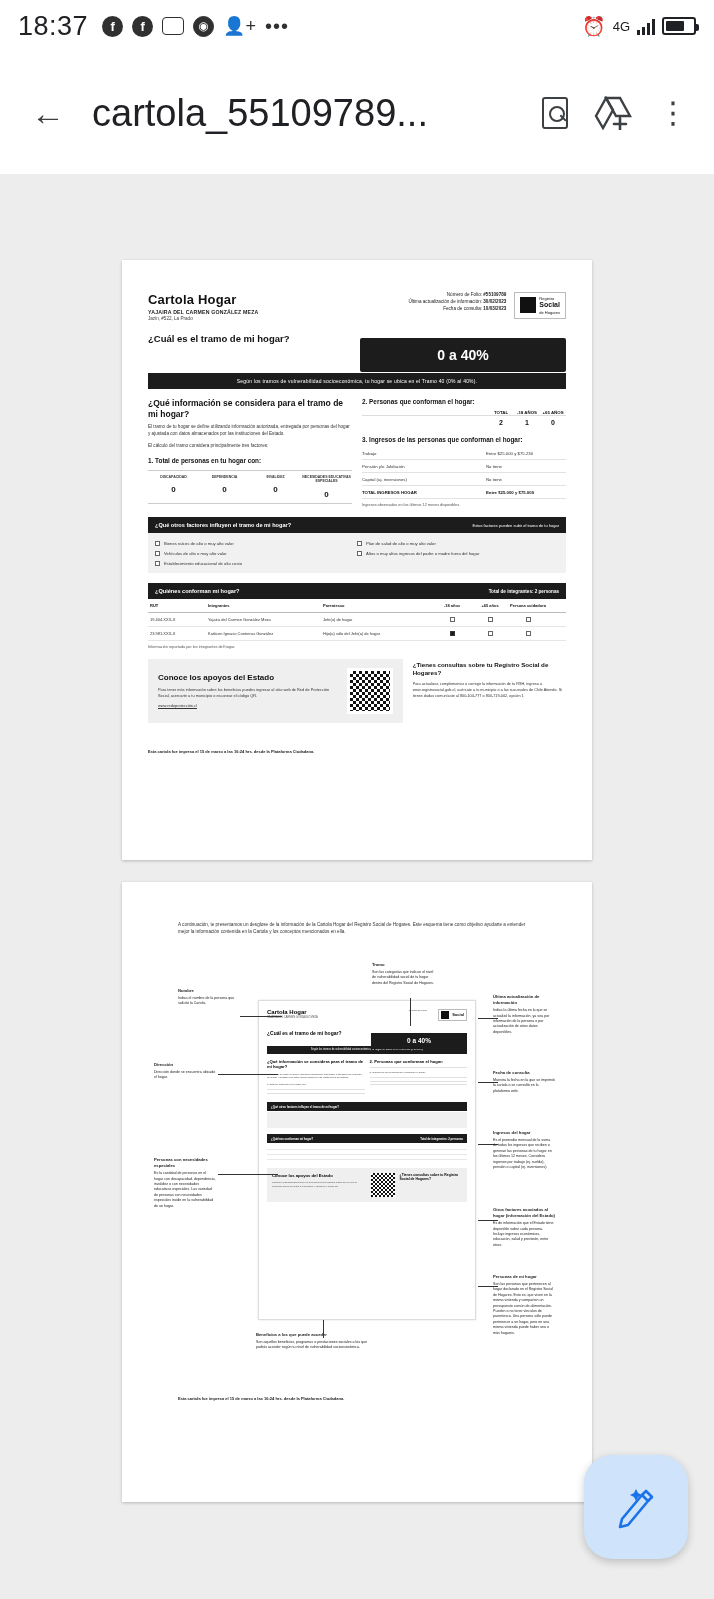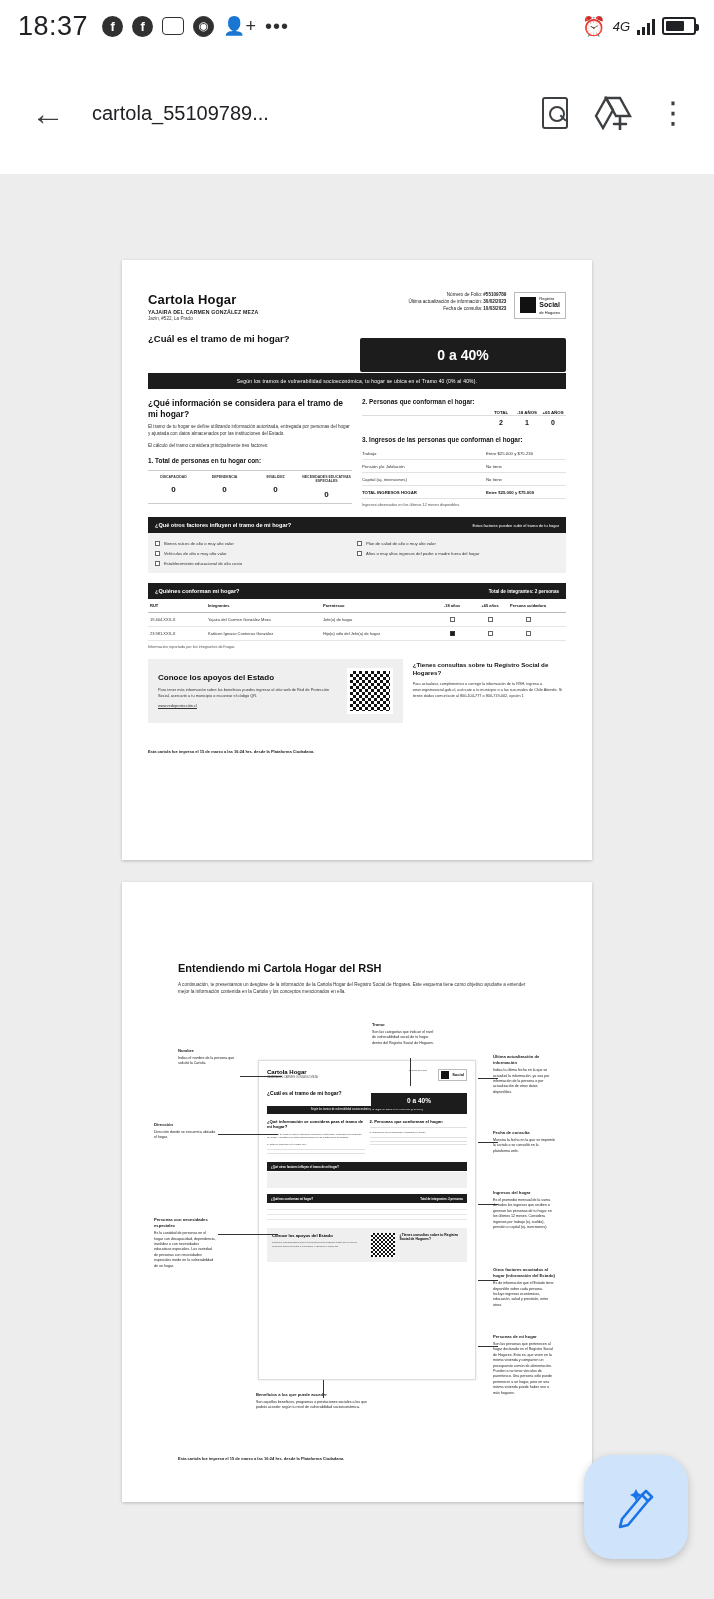--- a/index.html
+++ b/index.html
@@ -36,21 +36,21 @@
   .circle-ic {
     width: 21px; height: 21px; border-radius: 50%;
     border: 1.6px solid #303030;
     font-size: 12px; line-height: 1;
     display: flex; align-items: center; justify-content: center;
     color: #303030;
   }
   .fb-ic { background:#303030; color:#fff; border:none; font-weight:bold; font-size:13px;}
   .msg-ic { width:22px;height:18px;border:1.6px solid #303030;border-radius:4px;}
   .dots-ic { font-size: 20px; color:#303030; letter-spacing:1px;}
-  .net-text { font-size: 13px; color:#202124;font-style:italic; }
+  .net-text { font-size: 13px; color:#202124; }
   .bars { display:flex; align-items:flex-end; gap:2px; height:17px;}
   .bars i { width:3px; background:#202124; display:block;}
   .bars i:nth-child(1){height:5px}
   .bars i:nth-child(2){height:8px}
   .bars i:nth-child(3){height:12px}
   .bars i:nth-child(4){height:16px}
   .battery {
     width: 34px; height: 18px; border: 2px solid #202124; border-radius: 3px;
     position: relative; padding: 2px;
   }
@@ -64,21 +64,21 @@
   .appbar {
     height: 122px;
     background: #ffffff;
     display: flex;
     align-items: center;
     padding: 0 22px;
     gap: 10px;
   }
   .back-arrow { font-size: 34px; color:#3c4043; width:52px; text-align:center; }
   .doc-title {
-    font-size: 20px; color: #202124; font-weight: 400;
+    font-size: 38px; color: #202124; font-weight: 400;
     white-space: nowrap; overflow: hidden; text-overflow: ellipsis;
     flex: 1; margin-left: 8px;
   }
   .appbar-actions { display:flex; align-items:center; gap: 26px; padding-right: 4px;}
   .scan-ic {
     width: 26px; height: 32px; border: 2.4px solid #3c4043; border-radius: 3px;
     position: relative;
   }
   .scan-ic::after{
     content:""; position:absolute; left:5px; top:7px; width:12px; height:12px;
@@ -454,21 +454,20 @@
       <div class="consulta">
         <div class="t">¿Tienes consultas sobre tu Registro Social de Hogares?</div>
         <div class="d">Para actualizar, complementar o corregir la información de tu RSH, ingresa a www.registrosocial.gob.cl, acércate a tu municipio o a las sucursales de Chile Atiende. Si tienes dudas comunícate al 800-104-777 o 800-719-002, opción 1</div>
       </div>
     </div>
 
     <div class="footer-note">Esta cartola fue impresa el 15 de marzo a las 16:24 hrs. desde la Plataforma Ciudadana.</div>
   </div>
 
   <div class="page page2">
-    <div class="p2-title">Entendiendo mi Cartola Hogar del RSH</div>
     <div class="p2-intro">A continuación, te presentamos un desglose de la información de la Cartola Hogar del Registro Social de Hogares. Este esquema tiene como objetivo ayudarte a entender mejor la información contenida en la Cartola y los conceptos mencionados en ella.</div>
 
     <div class="diagram">
 
       <div class="mini-doc">
         <div class="md-head">
           <div>
             <div class="md-title">Cartola Hogar</div>
             <div class="md-sub">YAJAIRA DEL CARMEN GONZÁLEZ MEZA</div>
           </div>

